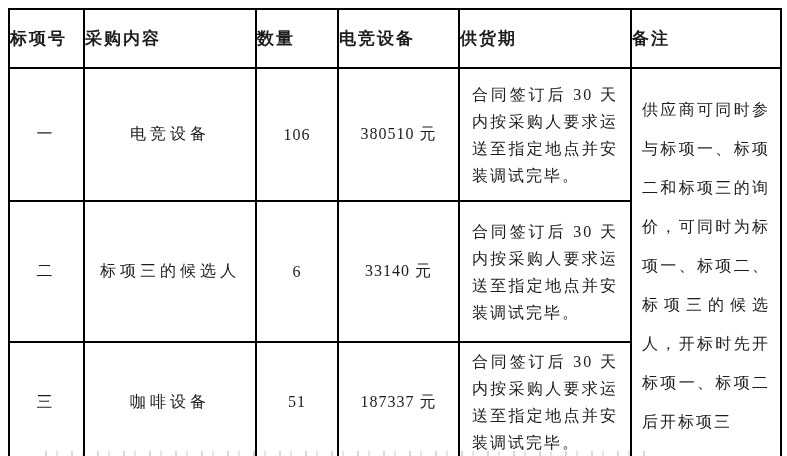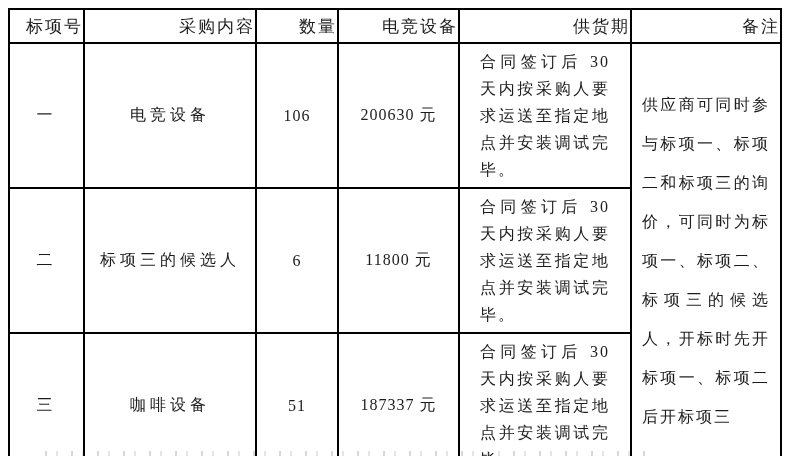--- a/index.html
+++ b/index.html
@@ -17,44 +17,44 @@
     border-collapse: collapse;
     table-layout: fixed;
   }
   .doc-table th, .doc-table td {
     border: 2px solid #000000;
     font-size: 16px;
     vertical-align: middle;
     overflow: hidden;
   }
   .doc-table th {
-    font-weight: normal;
+    font-weight: bold;
     font-size: 17px;
-    text-align: right;
+    text-align: left;
     letter-spacing: 2px;
-    height: 34px;
+    height: 59px;
   }
   .row-1 { height: 133px; }
   .row-2 { height: 141px; }
   .row-3 { height: 120px; }
   .cell-center {
     text-align: center;
     letter-spacing: 4px;
   }
   .cell-num {
     text-align: center;
     letter-spacing: 1px;
     font-size: 17px;
     margin-top: 12px;
   }
   .cell-flow {
     text-align: justify;
     letter-spacing: 2px;
     line-height: 27px;
-    padding: 4px 20px;
+    padding: 4px 12px;
     word-break: normal;
     line-break: strict;
   }
   .cell-remark {
     text-align: justify;
     letter-spacing: 2px;
     line-height: 39px;
     padding: 4px 10px;
     word-break: normal;
     line-break: strict;
@@ -94,29 +94,29 @@
       <th>电竞设备</th>
       <th>供货期</th>
       <th>备注</th>
     </tr>
   </thead>
   <tbody>
     <tr class="row-1">
       <td class="cell-center">一</td>
       <td class="cell-center">电竞设备</td>
       <td class="cell-num">106</td>
-      <td class="cell-num">200630 元</td>
+      <td class="cell-num">380510 元</td>
       <td class="cell-flow">合同签订后 30 天内按采购人要求运送至指定地点并安装调试完毕。</td>
       <td class="cell-remark" rowspan="3">供应商可同时参与标项一、标项二和标项三的询价，可同时为标项一、标项二、标项三的候选人，开标时先开标项一、标项二后开标项三</td>
     </tr>
     <tr class="row-2">
       <td class="cell-center">二</td>
       <td class="cell-center">标项三的候选人</td>
       <td class="cell-num">6</td>
-      <td class="cell-num">11800 元</td>
+      <td class="cell-num">33140 元</td>
       <td class="cell-flow">合同签订后 30 天内按采购人要求运送至指定地点并安装调试完毕。</td>
     </tr>
     <tr class="row-3">
       <td class="cell-center">三</td>
       <td class="cell-center">咖啡设备</td>
       <td class="cell-num">51</td>
       <td class="cell-num">187337 元</td>
       <td class="cell-flow">合同签订后 30 天内按采购人要求运送至指定地点并安装调试完毕。</td>
     </tr>
   </tbody>

